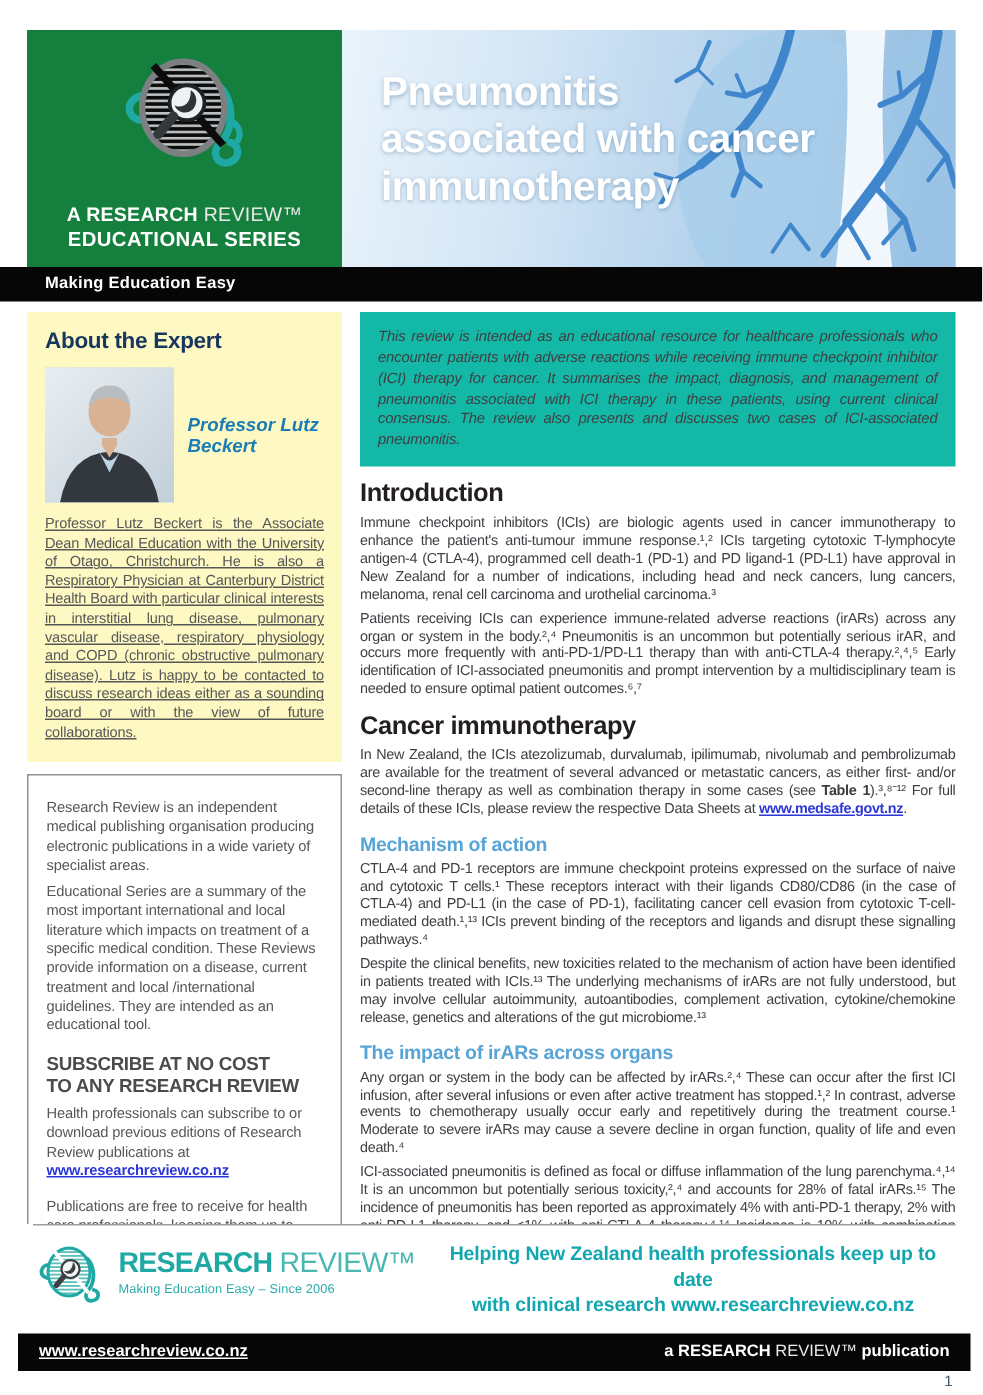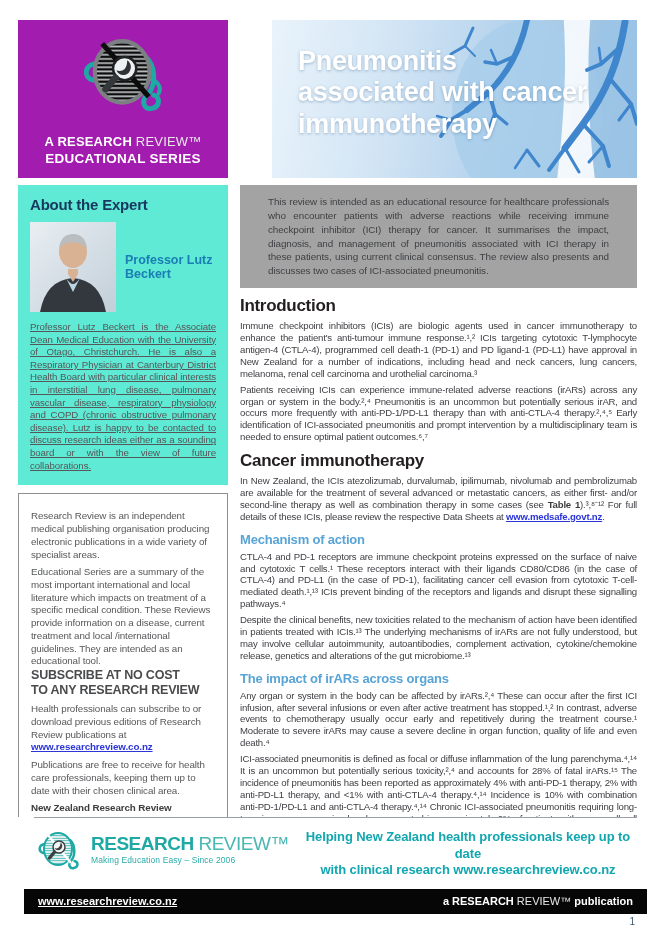--- a/index.html
+++ b/index.html
@@ -2,68 +2,68 @@
 <html><head>
 <meta charset="utf-8">
 <style>
   * { box-sizing: border-box; margin: 0; padding: 0; }
   html,body { background:#fff; }
   body { width:655px; font-family:"Liberation Sans", sans-serif; }
   .page { position:relative; width:655px; height:930px; background:#fff; overflow:hidden; }
 
   
   .header-row { display:flex; margin:20px 18px 0 18px; height:158px; }
-  .logo-box { width:210px; flex:none; background:#a21caf; color:#fff;
+  .logo-box { width:210px; flex:none; background:#15803d; color:#fff;
               display:flex; flex-direction:column; align-items:center; justify-content:center; }
   .logo-box svg { margin-bottom:10px; }
   .logo-line1 { font-size:13px; letter-spacing:.2px; }
   .logo-line1 .b { font-weight:bold; }
   .logo-line1 .l { font-weight:normal; color:#e8e8e8; }
   .logo-line2 { font-weight:bold; font-size:13.5px; letter-spacing:.3px; margin-top:2px; }
   .banner { flex:1; position:relative; overflow:hidden;
-            background:linear-gradient(100deg,#e9f3fb 0%,#d4e6f5 30%,#b4d2ec 62%,#8fbade 100%);margin-left:44px; }
+            background:linear-gradient(100deg,#e9f3fb 0%,#d4e6f5 30%,#b4d2ec 62%,#8fbade 100%); }
   .banner svg.lungs { position:absolute; right:0; top:0; height:158px; }
   .banner-title { position:absolute; left:26px; top:26px; color:#fff; font-weight:bold;
                   font-size:27px; line-height:1.16; letter-spacing:-.3px;
                   text-shadow:0 1px 3px rgba(70,110,150,.45); }
   .tagline-bar { background:#060606; color:#fff; font-weight:bold; font-size:11px;
                  padding:5px 0 6px 30px; letter-spacing:.2px; }
 
   
   .content { display:flex; gap:12px; margin:7px 18px 0 18px; align-items:flex-start; }
   .sidebar { width:210px; flex:none; }
   .main { flex:1; min-width:0; }
 
   
-  .expert-box { background:#5eead4; padding:11px 12px 13px; }
+  .expert-box { background:#fef9c3; padding:11px 12px 13px; }
   .expert-heading { color:#17375e; font-weight:bold; font-size:15px; letter-spacing:-.2px; }
   .expert-top { display:flex; align-items:center; gap:9px; margin-top:9px; }
   .photo { width:86px; height:90px; flex:none; background:#cfdbe4; }
-  .expert-name { color:#1a7db5; font-weight:bold; font-size:12.5px; line-height:1.15; }
+  .expert-name { color:#1a7db5; font-weight:bold; font-size:12.5px; line-height:1.15;font-style:italic; }
   .expert-bio { margin-top:9px; color:#565759; font-size:9.7px; line-height:1.3;
                 text-align:justify; letter-spacing:-.1px;text-decoration:underline; }
 
   
   .rr-box { border:1px solid #8e8f91; margin-top:8px; padding:11px 12px 13px; background:#fff; }
   .rr-heading { color:#4a4b4d; font-weight:bold; font-size:12.5px; line-height:1.2; letter-spacing:-.2px; }
   .rr-p { color:#565759; font-size:9.8px; line-height:1.3; margin-top:5px; letter-spacing:-.1px; }
-  .rr-gap { }
+  .rr-gap { margin-top:11px; }
   a.link { color:#2b35d8; text-decoration:underline; font-weight:bold; cursor:pointer; }
   .rr-bold { color:#3c3d3f; font-weight:bold; }
 
   
-  .intro-box { background:#a3a3a3; padding:10px 28px; color:#3f4043; font-size:9.9px;
-               line-height:1.4; text-align:justify; letter-spacing:-.1px; }
+  .intro-box { background:#14b8a6; padding:10px 12px; color:#3f4043; font-size:9.9px;
+               line-height:1.4; text-align:justify; letter-spacing:-.1px;font-style:italic; }
   h2.section { color:#231f20; font-size:17px; font-weight:bold; letter-spacing:-.3px; margin:8px 0 2px; }
   h3.sub { color:#58a4d6; font-size:13px; font-weight:bold; letter-spacing:-.2px; margin:9px 0 1px; }
   .para { color:#404146; font-size:9.6px; line-height:1.24; text-align:justify;
           margin-top:4px; letter-spacing:-.2px; }
 
   
-  .footer-wrap { position:absolute; left:16px; right:0; bottom:0; background:#fff; }
+  .footer-wrap { position:absolute; left:4px; right:0; bottom:0; background:#fff; }
   .footer-divider { margin:0 18px; border-top:1px solid #9aa0a4; }
   .footer-band { display:flex; align-items:center; margin:9px 18px 8px; }
   .f-logo { display:flex; align-items:flex-start; gap:5px; }
   .f-logo-txt { margin-top:7px; }
   .f-logo-name { font-size:19px; letter-spacing:-.5px; line-height:1; color:#1fa9a4; }
   .f-logo-name .b { font-weight:bold; }
   .f-logo-name .l { font-weight:normal; color:#49b7b2; }
   .f-logo-tag { color:#2aacab; font-size:8.5px; margin-top:2px; letter-spacing:.1px; }
   .f-msg { flex:1; text-align:center; color:#12a7b0; font-weight:bold; font-size:13px;
            line-height:1.3; letter-spacing:-.1px; padding-left:10px; }
@@ -138,20 +138,21 @@
         </g>
       </svg>
       <div class="banner-title">
         <div>Pneumonitis</div>
         <div>associated with cancer</div>
         <div>immunotherapy</div>
       </div>
     </div>
   </div>
 
+  <div class="tagline-bar">Making Education Easy</div>
 
   <div class="content">
 
     <div class="sidebar">
       <div class="expert-box">
         <div class="expert-heading">About the Expert</div>
         <div class="expert-top">
           <span class="photo">
             <svg width="86" height="90" viewBox="0 0 86 90">
               <rect width="86" height="90" fill="#d7e0e7"></rect>

